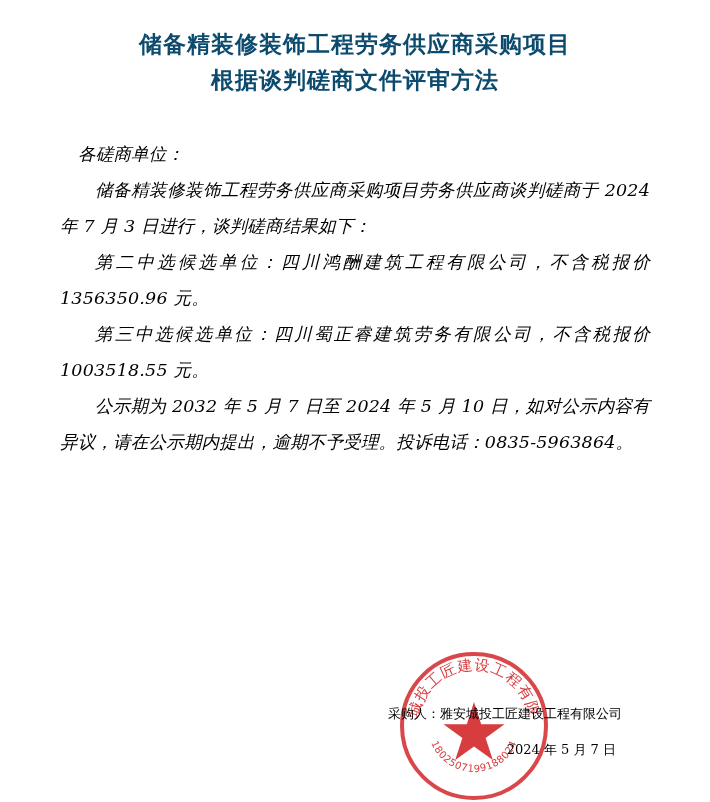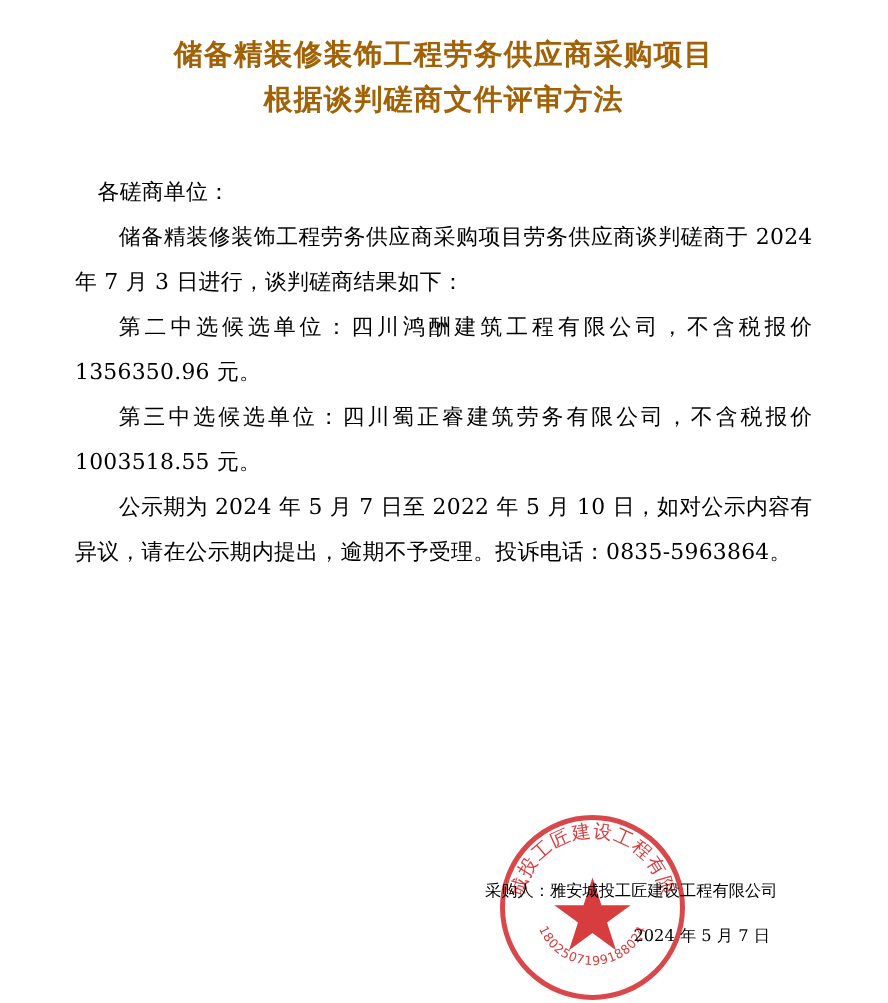--- a/index.html
+++ b/index.html
@@ -23,33 +23,34 @@
   }
   .title-block {
     padding-top: 26px;
     text-align: center;
   }
   .title-line {
     font-size: 23px;
     font-weight: bold;
     letter-spacing: 1px;
     line-height: 36px;
-    color: #a16207;
+    color: #0c4a6e;
     text-align: center;
   }
   .body-block {
     margin-top: 38px;
   }
   p.para {
     margin: 0 0 0 0;
     font-size: 17.5px;
     line-height: 36px;
     text-align: justify;
     text-justify: inter-ideograph;
     letter-spacing: 0.2px;
+    font-style: italic;
   }
   p.indent {
     text-indent: 35px;
   }
   p.noindent {
     text-indent: 18px;
   }
   .sign-block {
     position: absolute;
     right: 88px;
@@ -85,21 +86,21 @@
   <div class="title-block">
     <div class="title-line">储备精装修装饰工程劳务供应商采购项目</div>
     <div class="title-line">根据谈判磋商文件评审方法</div>
   </div>
 
   <div class="body-block">
     <p class="para noindent">各磋商单位：</p>
     <p class="para indent">储备精装修装饰工程劳务供应商采购项目劳务供应商谈判磋商于 2024 年 7 月 3 日进行，谈判磋商结果如下：</p>
     <p class="para indent">第二中选候选单位：四川鸿酬建筑工程有限公司，不含税报价 1356350.96 元。</p>
     <p class="para indent">第三中选候选单位：四川蜀正睿建筑劳务有限公司，不含税报价 1003518.55 元。</p>
-    <p class="para indent">公示期为 2024 年 5 月 7 日至 2022 年 5 月 10 日，如对公示内容有异议，请在公示期内提出，逾期不予受理。投诉电话：0835-5963864。</p>
+    <p class="para indent">公示期为 2032 年 5 月 7 日至 2024 年 5 月 10 日，如对公示内容有异议，请在公示期内提出，逾期不予受理。投诉电话：0835-5963864。</p>
   </div>
 
   <div class="seal">
     <svg width="152" height="152" viewBox="0 0 152 152" xmlns="http://www.w3.org/2000/svg">
       <circle cx="76" cy="76" r="72" fill="none" stroke="#d3272a" stroke-width="4" opacity="0.85"></circle>
       <path id="sealTopArc" d="M 20 76 A 56 56 0 0 1 132 76" fill="none" stroke="none"></path>
       <path id="sealBottomArc" d="M 30 76 A 46 46 0 0 0 122 76" fill="none" stroke="none"></path>
       <text fill="#d3272a" font-size="15" font-family="'DejaVu Serif', serif" opacity="0.9" letter-spacing="1">
         <textPath href="#sealTopArc" startOffset="50%" text-anchor="middle">雅安城投工匠建设工程有限公司</textPath>
       </text>

